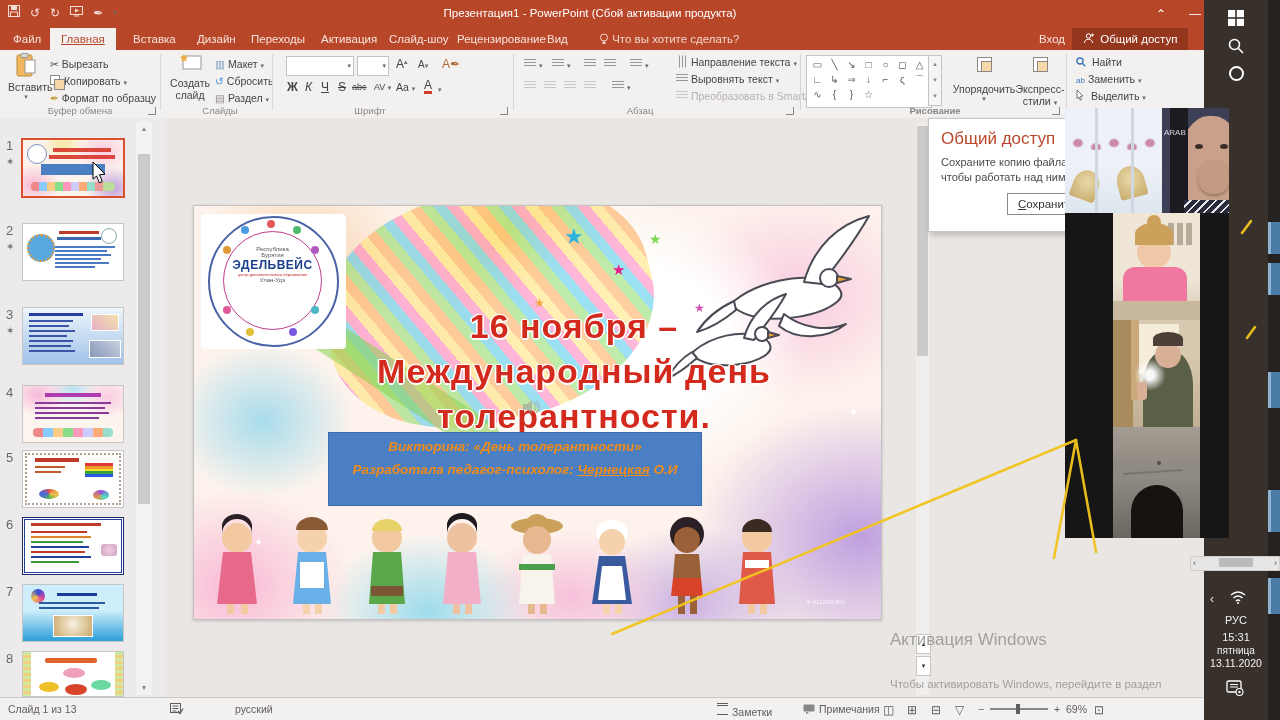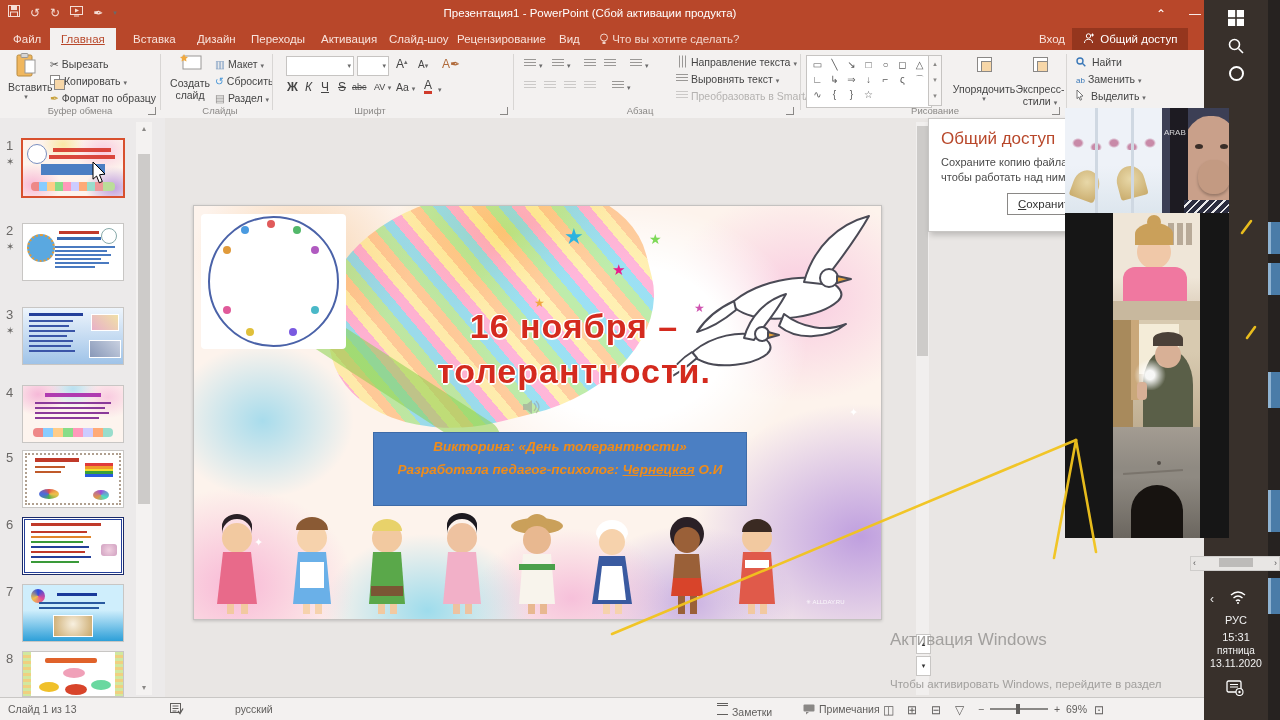--- a/index.html
+++ b/index.html
@@ -61,21 +61,21 @@
      border:1px solid #c4c2c0;box-shadow:0 1px 3px rgba(0,0,0,.18);overflow:hidden;}
   .burst{position:absolute;left:130px;top:-15px;width:330px;height:230px;opacity:.5;border-radius:45%;
      background:repeating-linear-gradient(64deg,#ff9f43 0 10px,#7ed957 10px 20px,#39c2e8 20px 30px,#ff6fb5 30px 40px,#ffe066 40px 50px);
      transform:rotate(-14deg);}
   .ray{position:absolute;left:55px;top:150px;width:270px;height:34px;background:#8bd24e;opacity:.55;border-radius:18px;transform:rotate(33deg);}
   .spark{position:absolute;font-size:14px;}
   .slide-title{position:absolute;left:100px;top:98px;width:560px;text-align:center;
      font-weight:bold;font-size:34px;line-height:45px;color:#d42a1e;letter-spacing:1px;
      text-shadow:-1.5px 0 #fff,1.5px 0 #fff,0 -1.5px #fff,0 1.5px #fff,1px 1px #fff,-1px -1px #fff;}
   .caption{position:absolute;left:134px;top:226px;width:372px;height:70px;background:#4b7fc3;border:1px solid #3e6ba8;
-     text-align:center;font-size:13.5px;line-height:23px;font-weight:bold;font-style:italic;color:#ef8c1a;padding-top:2px;margin-left:45px;}
+     text-align:center;font-size:13.5px;line-height:23px;font-weight:bold;font-style:italic;color:#ef8c1a;padding-top:2px;}
   .logo{position:absolute;left:7px;top:8px;width:145px;height:135px;background:#fff;border-radius:4px;}
   .logo .ring{position:absolute;left:7px;top:2px;width:127px;height:127px;border-radius:50%;border:2px solid #4a62a8;background:#fff;}
   .logo .inner{position:absolute;left:22px;top:17px;width:97px;height:97px;border-radius:50%;border:1.5px solid #c43b8e;text-align:center;overflow:hidden;}
   .kiddot{position:absolute;width:8px;height:8px;border-radius:50%;}
   .alldays{position:absolute;left:612px;top:392px;font-size:6px;color:#fff;opacity:.85;}
   .activation{color:#a2a09e;}
   .activation .l1{font-size:17px;}
   .activation .l23{font-size:11.5px;line-height:15px;margin-top:27px;}
   
   .statusbar{left:0;top:697px;width:1280px;height:23px;background:#f3f1f0;border-top:1px solid #c9c7c5;color:#605e5c;font-size:10.5px;}
@@ -126,21 +126,21 @@
 
   <div class="abs tabbar">
     <div class="tab" style="left:2px;">Файл</div>
     <div class="tab sel" style="left:50px;">Главная</div>
     <div class="tab" style="left:122px;">Вставка</div>
     <div class="tab" style="left:186px;">Дизайн</div>
     <div class="tab" style="left:240px;">Переходы</div>
     <div class="tab" style="left:310px;">Активация</div>
     <div class="tab" style="left:378px;">Слайд-шоу</div>
     <div class="tab" style="left:446px;">Рецензирование</div>
-    <div class="tab" style="left:548px;">Вид</div>
+    <div class="tab" style="left:536px;">Вид</div>
     <div class="tab" style="left:588px;color:#f2d5cb;">
       <svg width="10" height="12" viewBox="0 0 10 12" style="vertical-align:-2px">
           <circle cx="5" cy="4.5" r="3.5" fill="none" stroke="#f2d5cb"></circle>
           <rect x="3.5" y="8.5" width="3" height="2.5" fill="#f2d5cb"></rect>
         </svg>
       <span>Что вы хотите сделать?</span>
     </div>
     <div class="tab" style="left:1028px;">Вход</div>
     <div class="tab sharebtn" style="left:1072px;color:#fff;">
       <svg width="11" height="11" viewBox="0 0 11 11" style="vertical-align:-1px;margin-right:3px">
@@ -235,21 +235,21 @@
       <div style="height:26px;padding-top:3px;"><span class="dblsq" style="width:13px;height:13px;"></span></div>
       <div>Упорядочить</div>
       <div class="caret">▾</div>
     </div>
 
     <div class="bigbtn" style="left:1014px;top:4px;width:52px;">
       <div style="height:26px;padding-top:3px;"><span class="dblsq" style="width:13px;height:13px;"></span></div>
       <div>Экспресс-</div>
       <div><span>стили</span> <span class="caret">▾</span></div>
     </div>
-    <div class="glabel" style="left:895px;width:80px;">Рисование</div>
+    <div class="glabel" style="left:895px;width:80px;font-weight:bold;">Рисование</div>
     <div class="launcher" style="left:1052px;top:57px;"></div>
     <div class="rsep" style="left:1066px;"></div>
 
     <div class="rbtn" style="left:963px;top:6px;width:0;"></div>
 
     <div class="rbtn" style="left:1076px;top:6px;">
       <svg width="10" height="10" viewBox="0 0 10 10" style="vertical-align:-1px;margin-right:3px">
           <circle cx="4" cy="4" r="3" fill="none" stroke="#3a78b8" stroke-width="1.4"></circle>
           <line x1="6.3" y1="6.3" x2="9.3" y2="9.3" stroke="#3a78b8" stroke-width="1.4"></line>
         </svg>
@@ -386,20 +386,27 @@
     <span class="spark" style="left:455px;top:25px;color:#7ed957;">★</span>
     <span class="spark" style="left:500px;top:95px;color:#cf53b0;font-size:12px;">★</span>
     <span class="spark" style="left:340px;top:90px;color:#f0a93e;font-size:12px;">★</span>
     <span class="spark" style="left:620px;top:40px;color:#fff;">✦</span>
     <span class="spark" style="left:655px;top:200px;color:#fff;font-size:11px;">✦</span>
     <span class="spark" style="left:60px;top:330px;color:#fff;font-size:11px;">✦</span>
     <span class="spark" style="left:250px;top:370px;color:#fff;font-size:12px;">✦</span>
 
     <div class="logo">
       <div class="ring"></div>
+      <div class="inner">
+        <div style="font-size:6px;color:#555;margin-top:14px;">Республика</div>
+        <div style="font-size:6px;color:#555;">Бурятия</div>
+        <div style="font-size:12px;font-weight:bold;color:#1b3f8f;letter-spacing:.5px;">ЭДЕЛЬВЕЙС</div>
+        <div style="font-size:4.5px;color:#c22;transform:scale(.9);">центр дополнительного образования</div>
+        <div style="font-size:6px;color:#555;">Улан-Удэ</div>
+      </div>
       <span class="kiddot" style="left:66px;top:6px;background:#e05a5a;"></span>
       <span class="kiddot" style="left:40px;top:12px;background:#4a9ae0;"></span>
       <span class="kiddot" style="left:92px;top:12px;background:#52b86a;"></span>
       <span class="kiddot" style="left:22px;top:32px;background:#e09a3a;"></span>
       <span class="kiddot" style="left:110px;top:32px;background:#b05ac0;"></span>
       <span class="kiddot" style="left:22px;top:92px;background:#e05a9a;"></span>
       <span class="kiddot" style="left:110px;top:92px;background:#4ab8c8;"></span>
       <span class="kiddot" style="left:45px;top:114px;background:#e0c03a;"></span>
       <span class="kiddot" style="left:88px;top:114px;background:#7a5ae0;"></span>
     </div>
@@ -415,20 +422,21 @@
         <path d="M30,145 C48,130 76,124 95,130 C106,134 110,142 103,148 C88,160 55,162 40,156 C32,153 26,150 30,145 Z"></path>
         <path d="M80,132 C86,110 102,94 122,88 C110,110 98,122 90,134 Z"></path>
         <path d="M28,146 C18,152 10,160 4,172 C14,168 24,160 33,152 Z"></path>
         <circle cx="98" cy="128" r="7"></circle>
         <path d="M104,126 L115,129 L104,132 Z" fill="#e8a33a"></path>
       </g>
     </svg>
 
     <div class="slide-title">
       <div>16 ноября –</div>
+      <div>Международный день</div>
       <div>толерантности.</div>
     </div>
 
     <div class="caption">
       <div>Викторина: «День толерантности»</div>
       <div><span>Разработала педагог-психолог: </span><span style="text-decoration:underline;">Чернецкая</span><span> О.И</span></div>
     </div>
 
     <svg class="abs" style="left:327px;top:192px;opacity:.55;" width="20" height="18" viewBox="0 0 20 18">
       <path d="M2 6 h4 l5-4 v14 l-5-4 h-4 Z" fill="#9a9a9a"></path>

